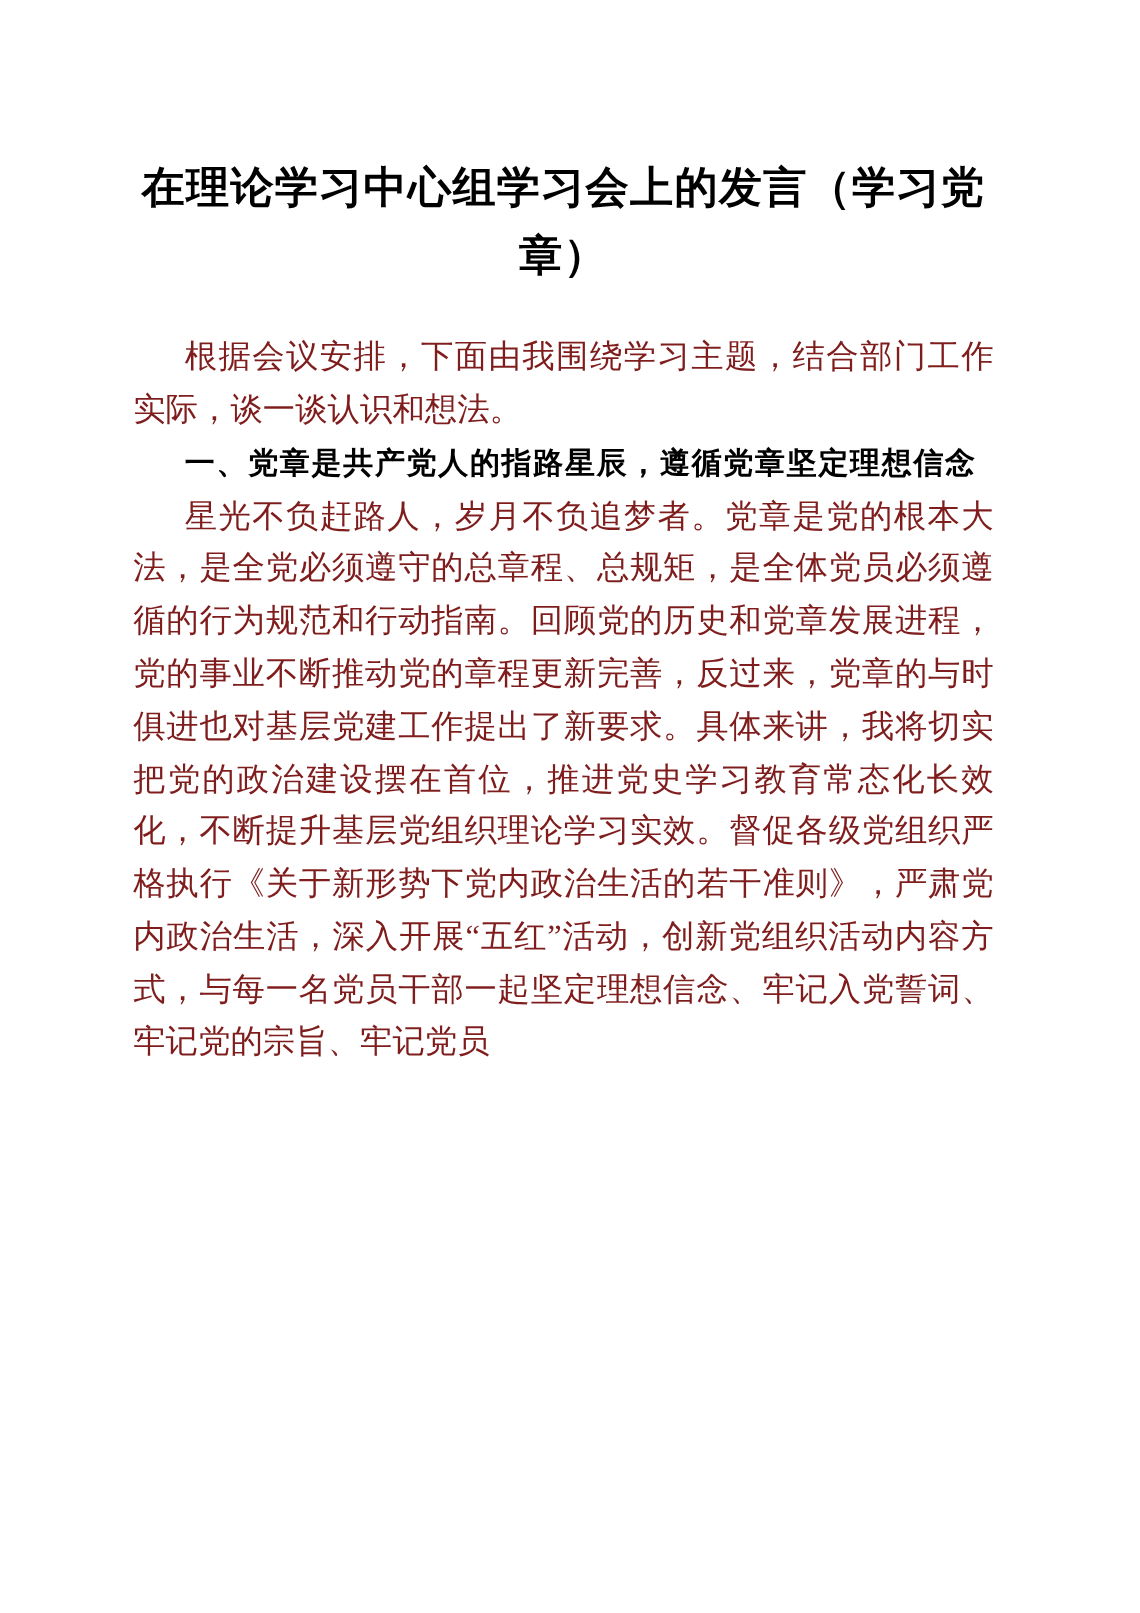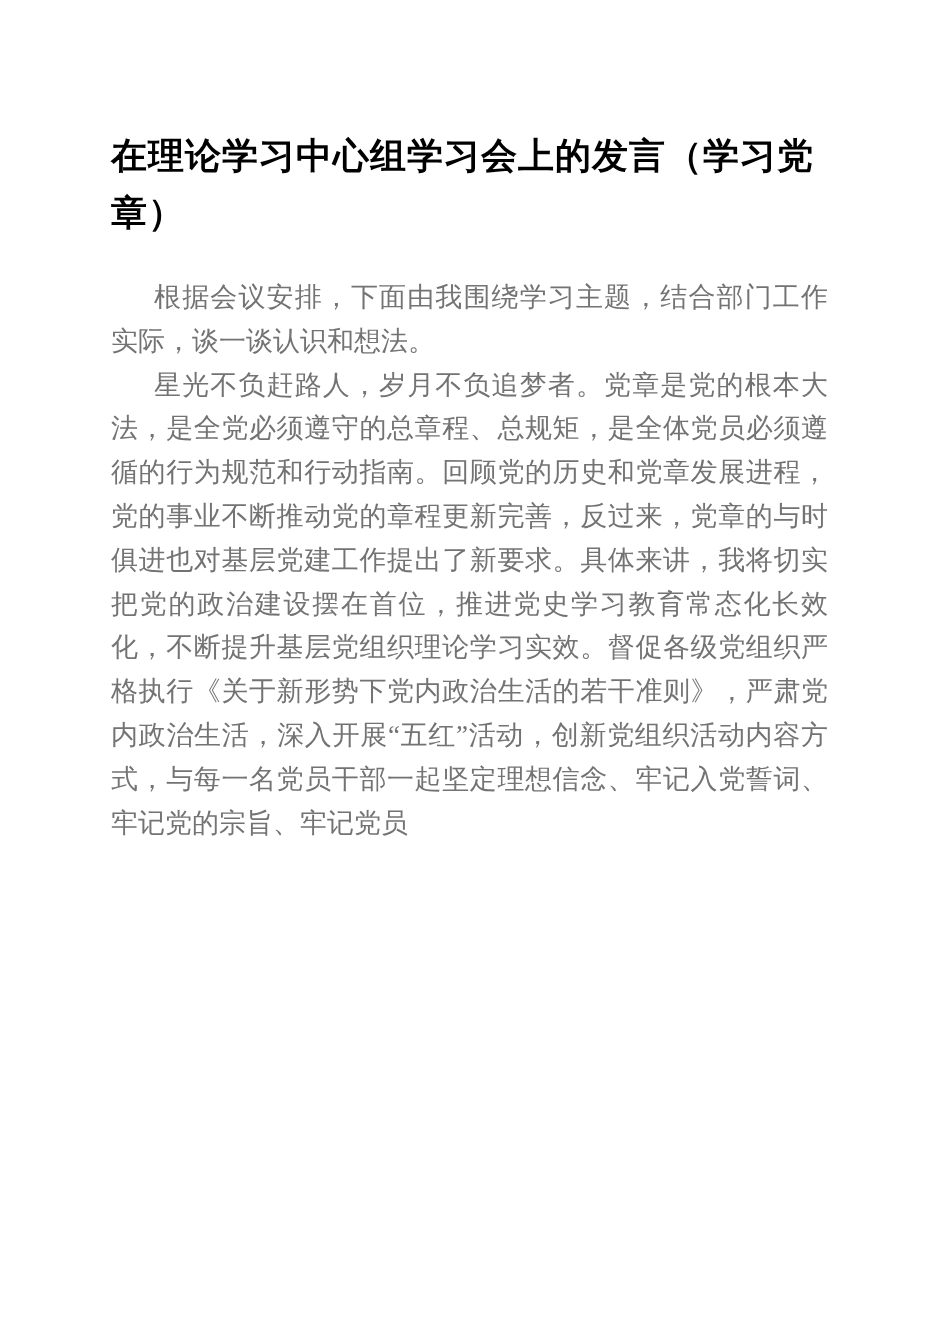--- a/index.html
+++ b/index.html
@@ -17,32 +17,33 @@
     padding: 128px 122px 0 111px;
     overflow: hidden;
   }
   .doc-title {
     margin: 0 0 34px 0;
     font-family: "Liberation Serif", "DejaVu Serif", serif;
     font-weight: bold;
     font-size: 36px;
     line-height: 57px;
     letter-spacing: 1px;
+    text-align: center;
     color: #000000;
   }
   .para {
     margin: 0;
     font-family: "Liberation Serif", "DejaVu Serif", serif;
     font-weight: normal;
     font-size: 27px;
     line-height: 43.8px;
     text-align: justify;
     text-justify: inter-character;
     text-indent: 43px;
-    color: #737373;
+    color: #7f1d1d;
     word-break: normal;
     overflow-wrap: break-word;
   }
   .heading {
     margin: 0;
     font-family: "Liberation Sans", "DejaVu Sans", sans-serif;
     font-weight: bold;
     font-size: 25px;
     line-height: 45px;
     letter-spacing: 1.4px;
@@ -54,16 +55,17 @@
 </head>
 <body>
 
 <div class="page">
   <h1 class="doc-title">在理论学习中心组学习会上的发言（学习党章）</h1>
 
   <div>
     <p class="para">根据会议安排，下面由我围绕学习主题，结合部门工作实际，谈一谈认识和想法。</p>
 
 
+    <h2 class="heading">一、党章是共产党人的指路星辰，遵循党章坚定理想信念</h2>
 
     <p class="para">星光不负赶路人，岁月不负追梦者。党章是党的根本大法，是全党必须遵守的总章程、总规矩，是全体党员必须遵循的行为规范和行动指南。回顾党的历史和党章发展进程，党的事业不断推动党的章程更新完善，反过来，党章的与时俱进也对基层党建工作提出了新要求。具体来讲，我将切实把党的政治建设摆在首位，推进党史学习教育常态化长效化，不断提升基层党组织理论学习实效。督促各级党组织严格执行《关于新形势下党内政治生活的若干准则》，严肃党内政治生活，深入开展“五红”活动，创新党组织活动内容方式，与每一名党员干部一起坚定理想信念、牢记入党誓词、牢记党的宗旨、牢记党员</p>
   </div>
 </div>
 
 </body></html>

